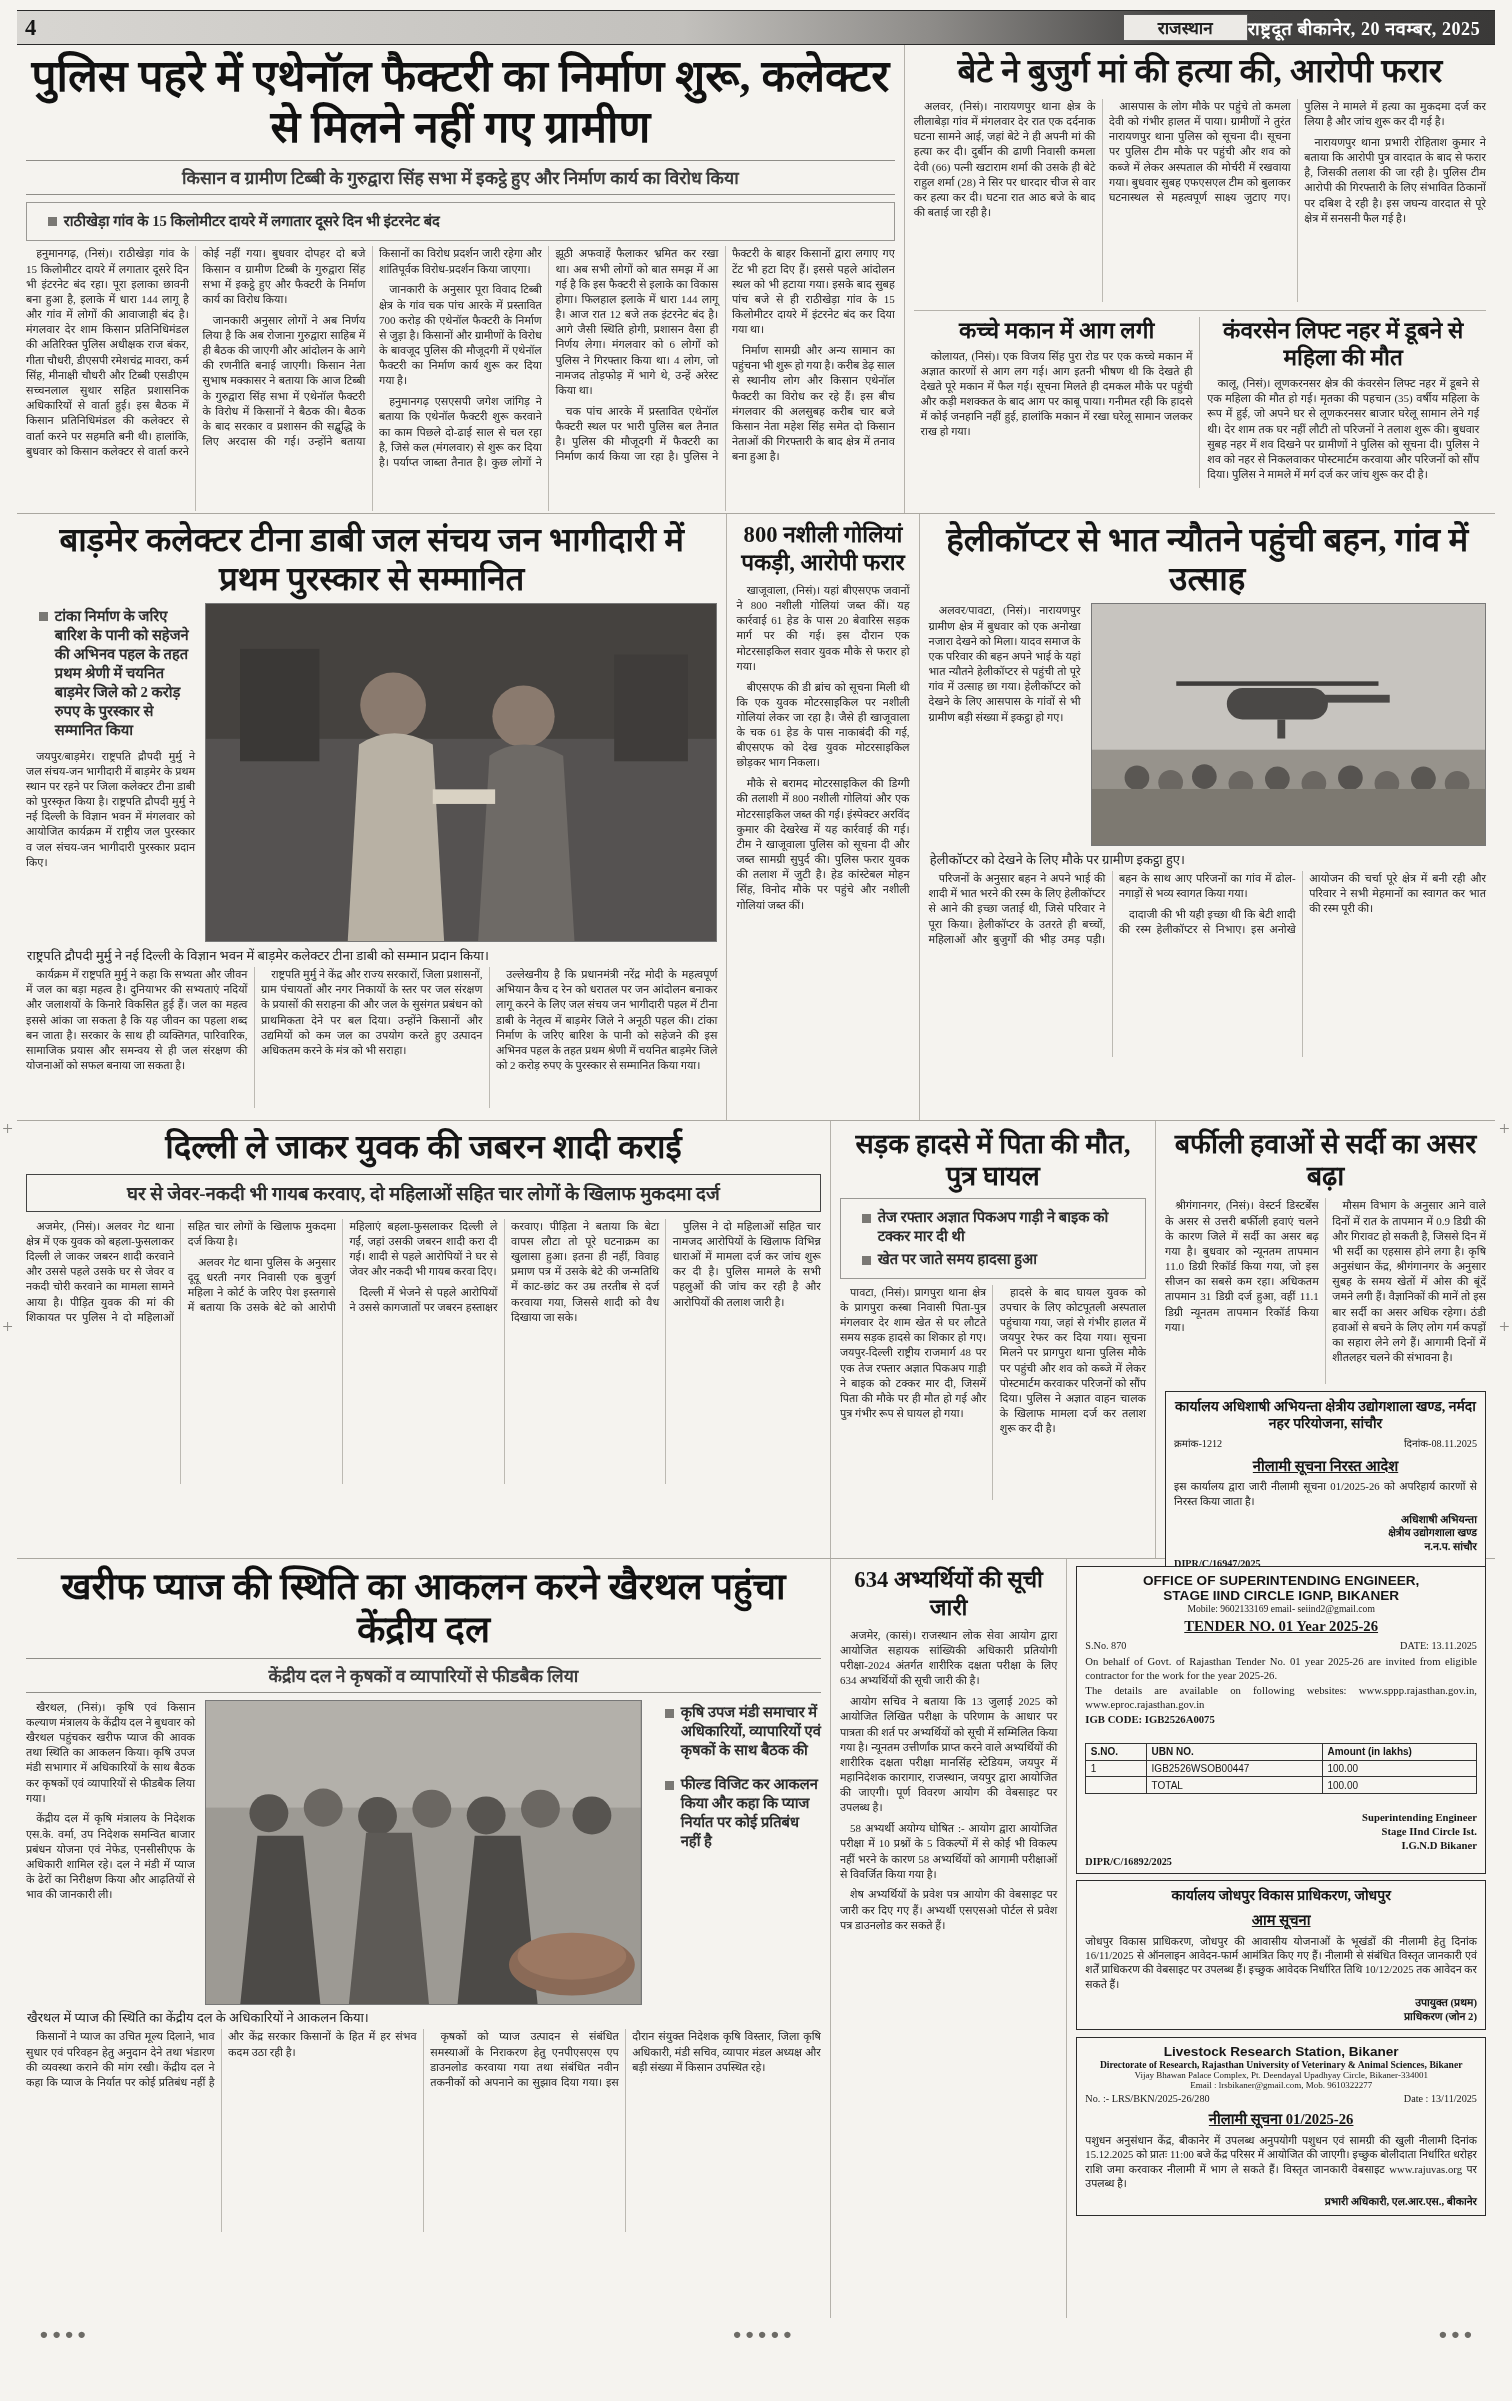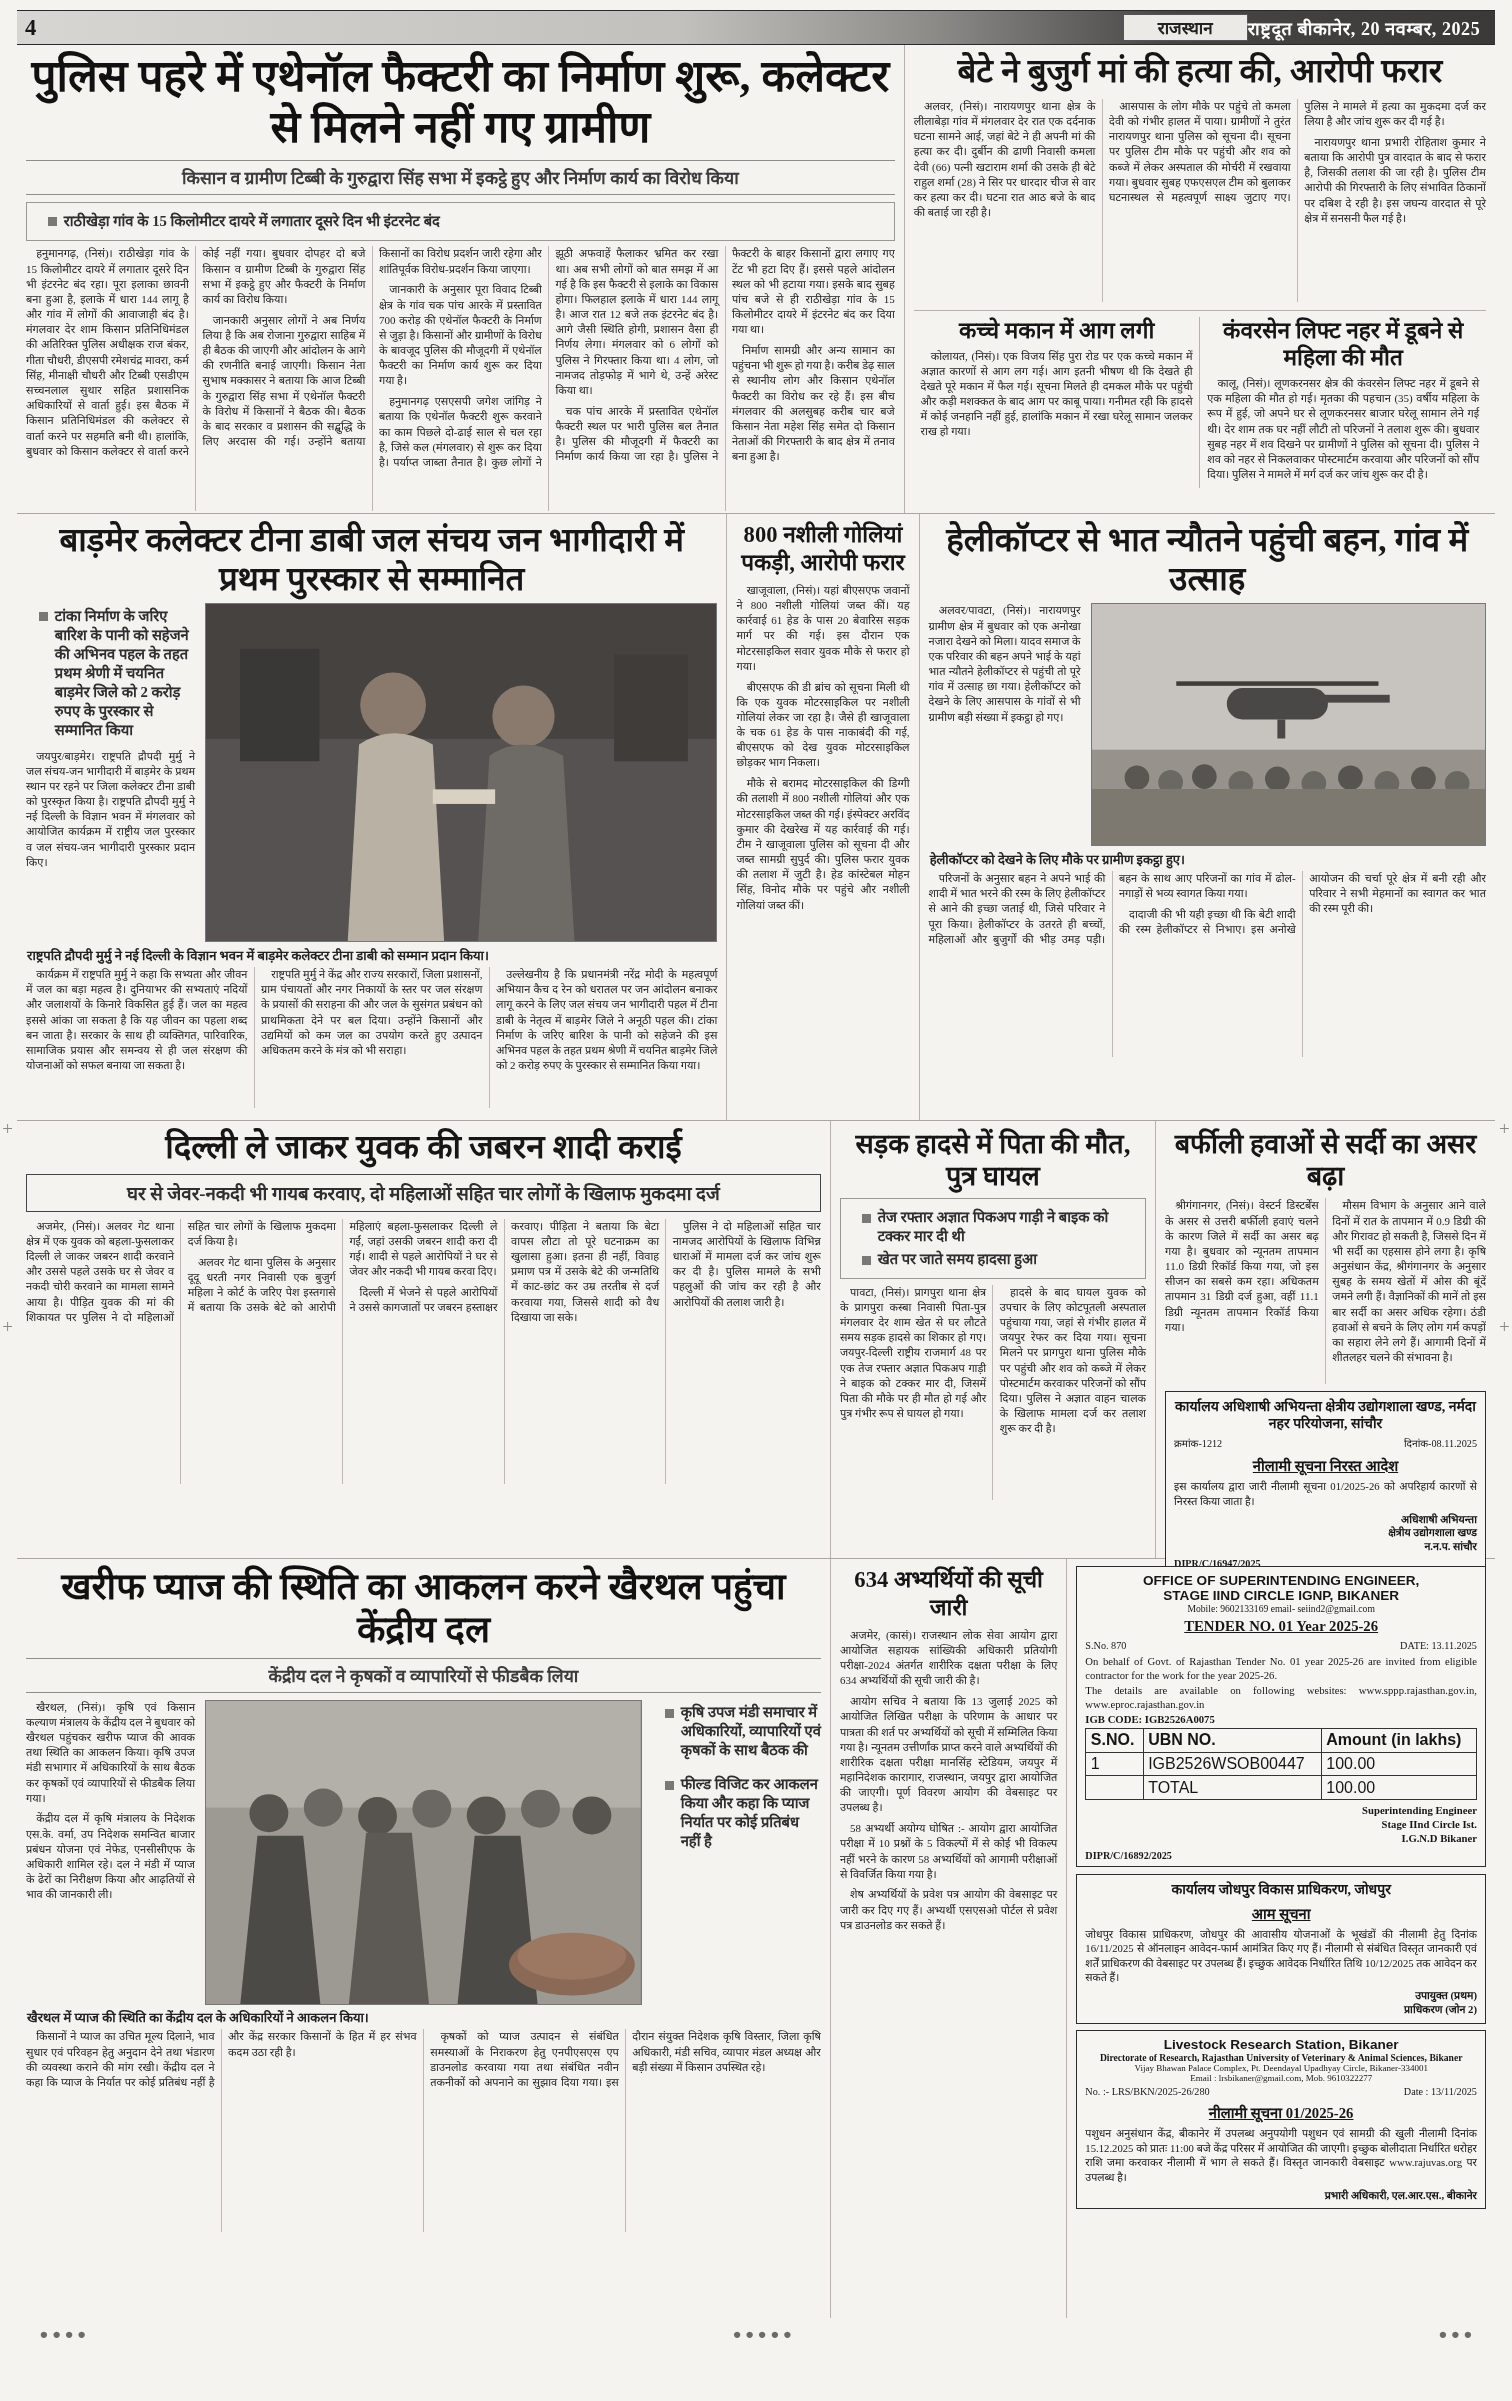--- a/index.html
+++ b/index.html
@@ -29,21 +29,21 @@
              padding:5.6px 9px; margin:6.8px 0; }
   .body { font-size:11px; line-height:1.38; text-align:justify; color:#1c1c1c; }
   .body p { margin-bottom:5.6px; text-indent:10.2px; }
   .cols-2 { columns:2; column-gap:13.6px; column-rule:0.6px solid #bcb9b2; }
   .cols-3 { columns:3; column-gap:13.6px; column-rule:0.6px solid #bcb9b2; }
   .cols-4 { columns:4; column-gap:13.6px; column-rule:0.6px solid #bcb9b2; }
   .cols-5 { columns:5; column-gap:13.6px; column-rule:0.6px solid #bcb9b2; }
   .hl-box { border:1.1px solid #9a9894; padding:5.6px 8px; margin:5.6px 0; }
   .hl-item { display:flex; gap:6.8px; font-size:14.7px; font-weight:bold; color:#2e2e2e; line-height:1.3; margin:3.4px 0;padding-left:13px; }
   .sq { flex:0 0 auto; width:9px; height:9px; background:#7a7874; margin-top:5.6px; }
-  .caption { font-size:13px; font-weight:bold; color:#222; padding:3.4px 1.1px; }
+  .caption { font-size:13px; font-weight:normal; color:#222; padding:3.4px 1.1px; }
   
   .row { display:flex; border-bottom:1.1px solid #aaa7a0; }
   .row > * + * { border-left:0.6px solid #b5b2ab; }
   .row > * { padding:6.8px 9px; }
   .row1 { height:469px; }
   .row2 { height:607px; }
   .row3 { height:438px; }
   .row4 { height:759px; }
   .w55 { width:55%; } .w48 { width:48%; }
   .w40 { width:40%; } .w60 { width:60%; } .w13 { width:13%; } .w39 { width:39%; }
@@ -59,21 +59,21 @@
   .subrow > * + * { border-left:0.6px solid #b5b2ab; }
   
   .notice { border:1.7px solid #2c2c2c; padding:5.6px 8px; background:#f7f5f1; font-size:10.7px; }
   .notice .org { text-align:center; font-weight:bold; font-size:14px; line-height:1.25; }
   .notice .org-en { text-align:center; font-weight:bold; font-size:13.6px; font-family:"Liberation Sans",sans-serif; }
   .notice .meta { display:flex; justify-content:space-between; font-size:10.2px; margin:3.4px 0; }
   .notice .ttl { text-align:center; font-weight:bold; font-size:14.7px; margin:4.5px 0; text-decoration:underline; }
   .notice .bd { text-align:justify; line-height:1.35; }
   .notice .sgn { text-align:right; font-weight:bold; margin-top:4.5px; line-height:1.3; }
   .notice .dipr { font-weight:bold; margin-top:3.4px; font-size:10.2px; }
-  table.tnd { width:100%; border-collapse:collapse; margin:2px 0; font-family:"Liberation Sans",sans-serif; font-size:16px; }
+  table.tnd { width:100%; border-collapse:collapse; margin:17px 0; font-family:"Liberation Sans",sans-serif; font-size:10px; }
   table.tnd th, table.tnd td { border:0.6px solid #333; padding:2.3px 4.5px; text-align:left; }
   
   .sidecol { width:169px; flex:0 0 auto; }
   .grow { flex:1; }
   .footer { display:flex; justify-content:space-between; color:#6d6b66; font-size:14.7px; padding:8px 22.6px 0 22.6px; }
   .regmark { position:absolute; color:#8a8883; font-size:19px; }
   .rm-l { left:2.3px; top:1118px; } .rm-r { right:2.3px; top:1118px; }
   .rm-l2 { left:2.3px; top:1316px; } .rm-r2 { right:2.3px; top:1316px; }
 </style>
 </head>

